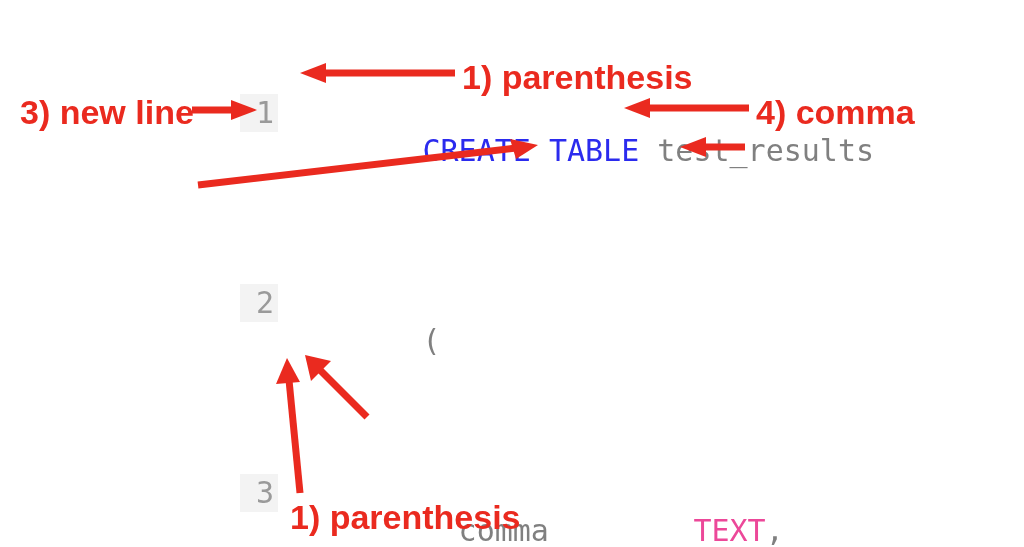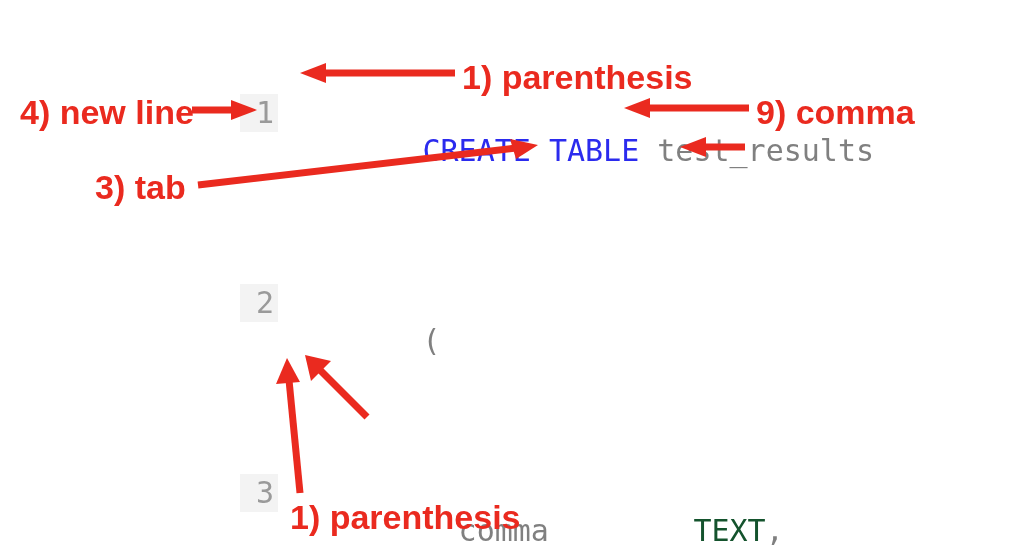--- a/index.html
+++ b/index.html
@@ -40,21 +40,21 @@
     padding-right: 4px;
     user-select: none;
   }
   .code {
     display: inline-block;
     padding-left: 0px;
   }
   .kw    { color: #2b2bee; }     
   .ident { color: #808080; }     
   .punct { color: #808080; }     
-  .type  { color: #14532d; }     
+  .type  { color: #ec4899; }     
 
   
   .ann {
     position: absolute;
     color: #ea2a1f;
     font-weight: 700;
     font-size: 34px;
     line-height: 1;
     white-space: nowrap;
   }
@@ -101,23 +101,22 @@
     </div>
     
     
     
     
     
     
   </div>
 
   <div class="ann" style="left:462px; top:60px;">1) parenthesis</div>
-  <div class="ann" style="left:756px; top:95px;">9) comma</div>
-  <div class="ann" style="left:20px;  top:95px;">4) new line</div>
-  <div class="ann" style="left:95px;  top:170px;">3) tab</div>
+  <div class="ann" style="left:756px; top:95px;">4) comma</div>
+  <div class="ann" style="left:20px;  top:95px;">3) new line</div>
   <div class="ann" style="left:290px; top:500px;">1) parenthesis</div>
 
   <svg class="arrow" style="left:300px; top:63px; width:160px; height:20px;">
     <line x1="155" y1="10" x2="22" y2="10"></line>
     <polygon points="0,10 26,0 26,20"></polygon>
   </svg>
 
   <svg class="arrow" style="left:624px; top:98px; width:130px; height:20px;">
     <line x1="125" y1="10" x2="22" y2="10"></line>
     <polygon points="0,10 26,0 26,20"></polygon>

